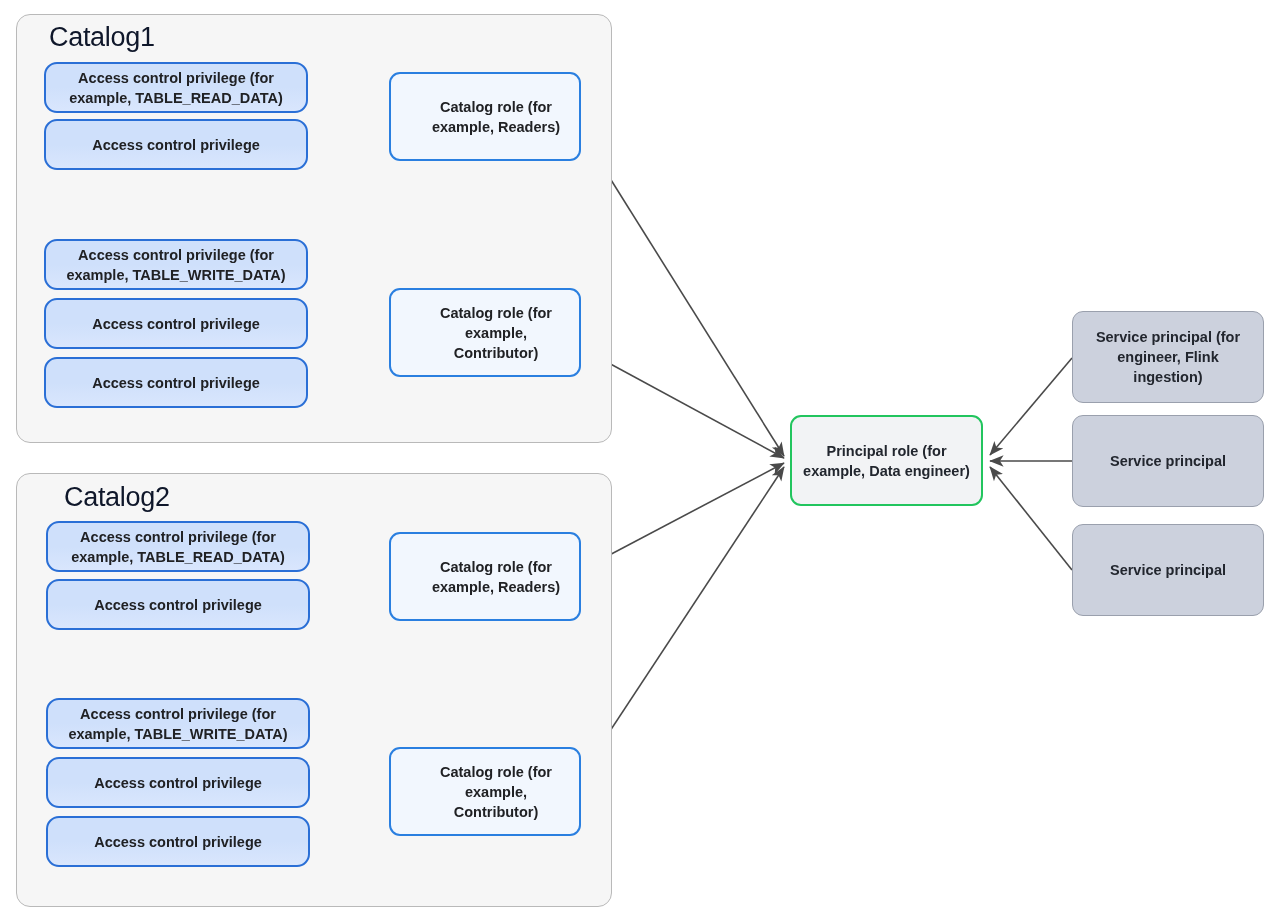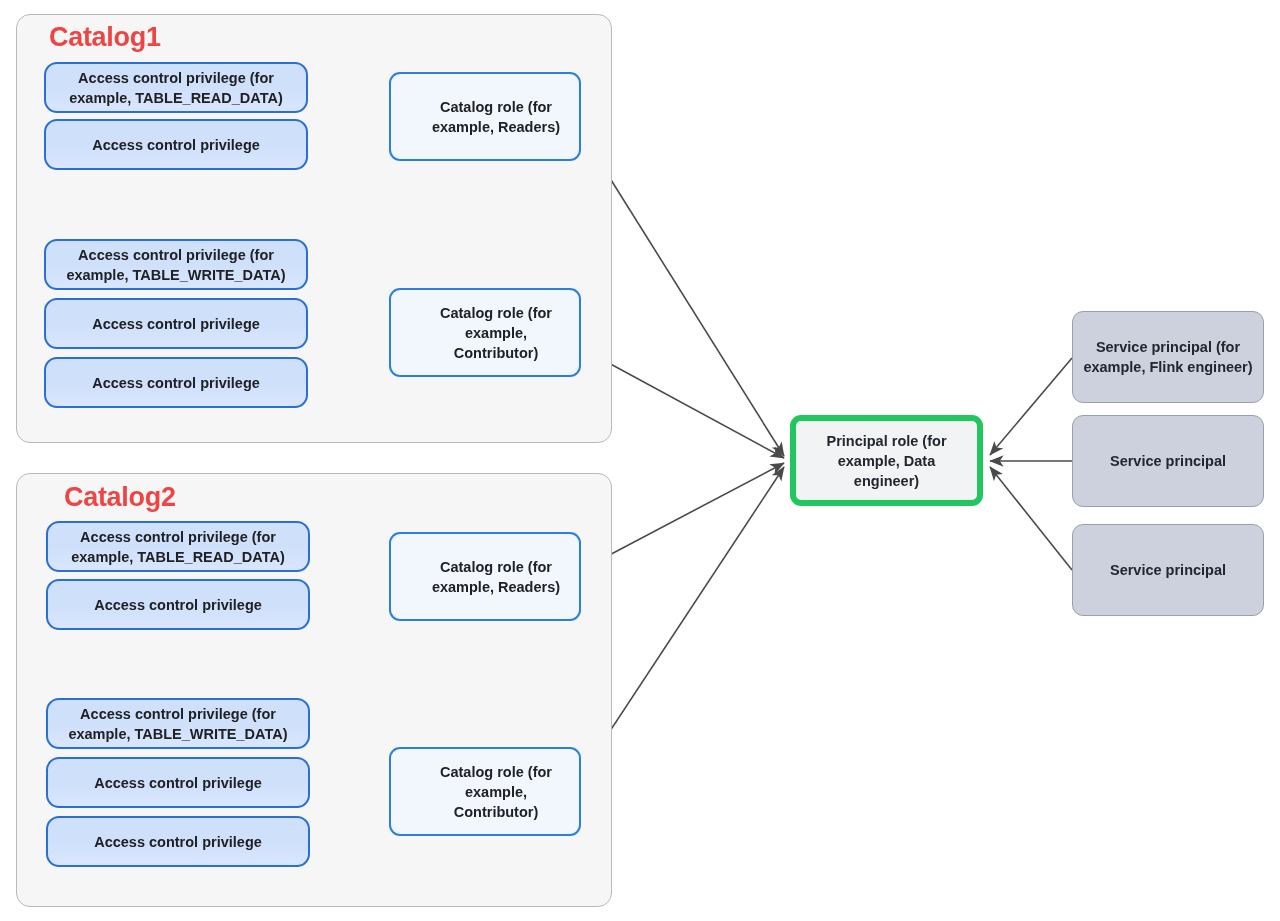--- a/index.html
+++ b/index.html
@@ -28,22 +28,22 @@
   .catalog-group {
     position: absolute;
     background: #f6f6f6;
     border: 1px solid #b9b9b9;
     border-radius: 14px;
     box-sizing: border-box;
   }
   .catalog-title {
     position: absolute;
     font-size: 27px;
-    font-weight: bold;
-    color: #ef4444;
+    font-weight: normal;
+    color: #0f172a;
     letter-spacing: -0.3px;
     white-space: nowrap;
   }
   .node {
     position: absolute;
     box-sizing: border-box;
     display: flex;
     align-items: center;
     justify-content: center;
     text-align: center;
@@ -59,21 +59,21 @@
     border-radius: 13px;
   }
   .role-node {
     background: #f2f7fe;
     border: 2px solid #2a7fe0;
     border-radius: 11px;
     padding-left: 31px;
   }
   .principal-node {
     background: #f2f3f5;
-    border: 6px solid #22c55e;
+    border: 2px solid #22c55e;
     border-radius: 11px;
     color: #22262e;
   }
   .sp-node {
     background: #ccd1dd;
     border: 1px solid #9aa0ad;
     border-radius: 11px;
     color: #22262e;
   }
 </style>
@@ -166,17 +166,17 @@
   <div class="node priv-node" style="left:46px; top:579px; width:264px; height:51px;">Access control privilege</div>
   <div class="node role-node" style="left:389px; top:532px; width:192px; height:89px;">Catalog role (for example, Readers)</div>
 
   <div class="node priv-node" style="left:46px; top:698px; width:264px; height:51px;">Access control privilege (for example, TABLE_WRITE_DATA)</div>
   <div class="node priv-node" style="left:46px; top:757px; width:264px; height:51px;">Access control privilege</div>
   <div class="node priv-node" style="left:46px; top:816px; width:264px; height:51px;">Access control privilege</div>
   <div class="node role-node" style="left:389px; top:747px; width:192px; height:89px;">Catalog role (for example, Contributor)</div>
 
   <div class="node principal-node" style="left:790px; top:415px; width:193px; height:91px;">Principal role (for example, Data engineer)</div>
 
-  <div class="node sp-node" style="left:1072px; top:311px; width:192px; height:92px;">Service principal (for example, Flink engineer)</div>
+  <div class="node sp-node" style="left:1072px; top:311px; width:192px; height:92px;">Service principal (for engineer, Flink ingestion)</div>
   <div class="node sp-node" style="left:1072px; top:415px; width:192px; height:92px;">Service principal</div>
   <div class="node sp-node" style="left:1072px; top:524px; width:192px; height:92px;">Service principal</div>
 
 </div>
 
 </body></html>

